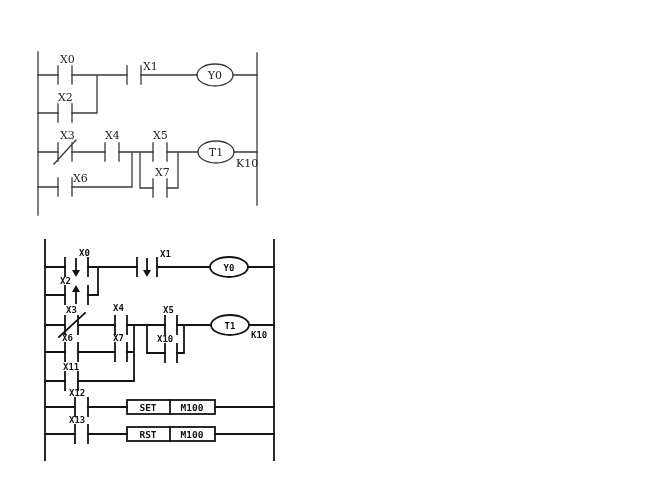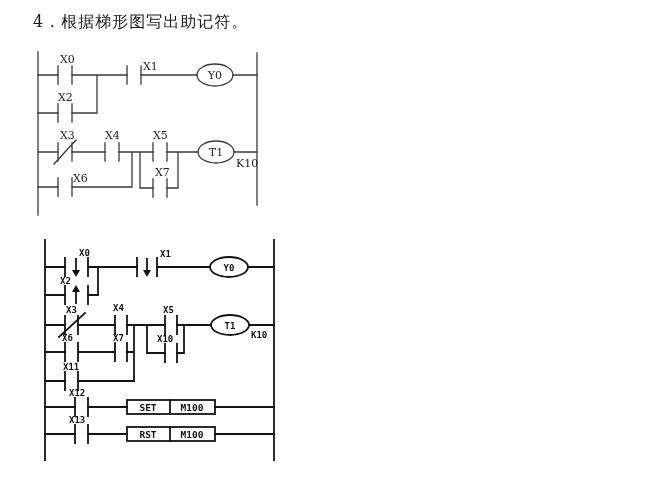--- a/index.html
+++ b/index.html
@@ -72,21 +72,20 @@
   .arrowhead {
     fill: #141414 !important;
     stroke: none !important;
   }
 </style>
 </head>
 <body>
 
 <div class="page">
 
-  <div class="title">4．根据梯形图写出助记符。</div>
 
   <svg class="canvas" width="667" height="500" viewBox="0 0 667 500">
 
     <g class="d1">
       <line x1="38" y1="52" x2="38" y2="215"></line>
       <line x1="257" y1="53" x2="257" y2="205"></line>
 
       <path d="
         M38,75 H58 M72,75 H127 M141,75 H197 M233,75 H257
         M38,113 H58 M72,113 H97 M97,113 V75

